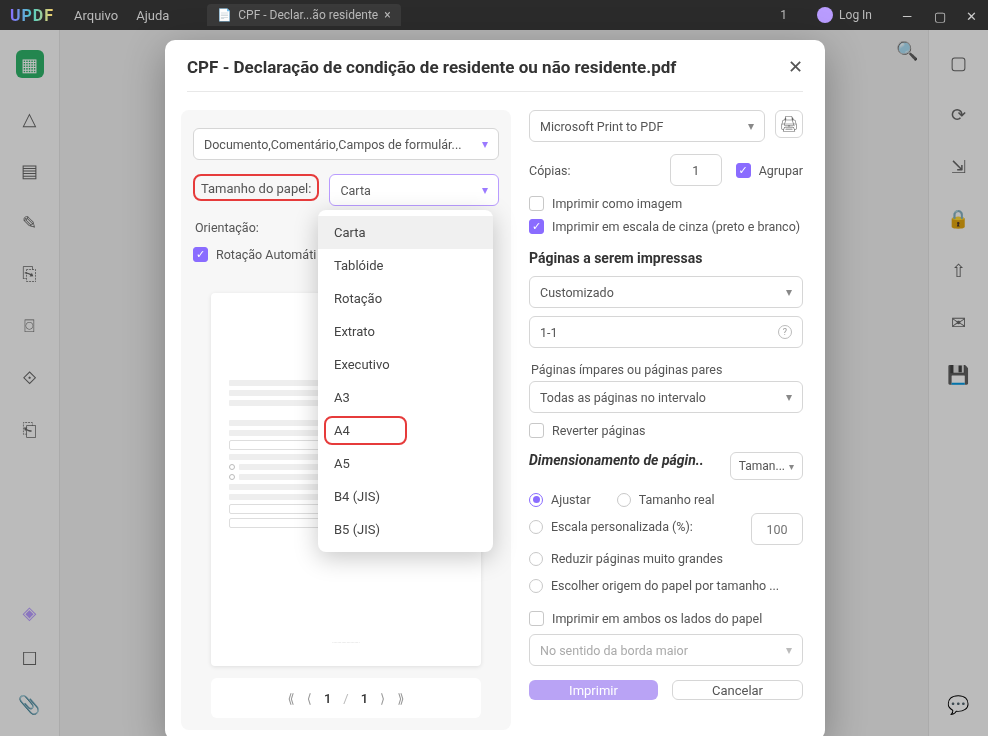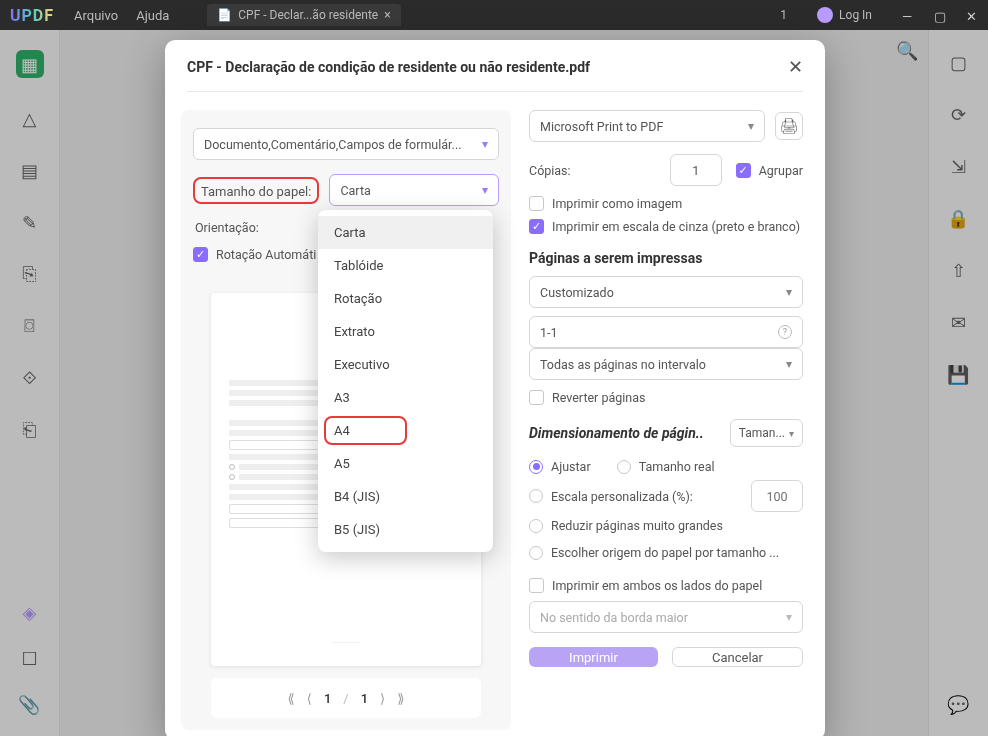--- a/index.html
+++ b/index.html
@@ -25,36 +25,36 @@
   .toolbtn.active { background:#2fb36a; color:#fff; border-radius:6px; width:28px; height:28px;}
   .left-tools .bottom { margin-top:auto; margin-bottom:20px; display:flex; flex-direction:column; gap:22px; align-items:center;}
   .doc-canvas { flex:1; background:#f0f0f0; position:relative; }
 
   
   .mask { position:absolute; inset:0; background:rgba(0,0,0,0.25); }
 
   
   .dialog { position:absolute; top:10px; left:165px; width:660px; height:700px; background:#fff; border-radius:10px; box-shadow:0 10px 40px rgba(0,0,0,0.3); display:flex; flex-direction:column;}
   .dlg-header { padding:16px 22px 14px 22px; display:flex; align-items:center; }
-  .dlg-header h1 { font-size:14px; font-weight:700; color:#333; flex:1;}
+  .dlg-header h1 { font-size:17px; font-weight:700; color:#333; flex:1;}
   .dlg-header .close { font-size:18px; color:#555; cursor:default;}
   .dlg-hr { height:1px; background:#e8e8e8; margin:0 22px;}
   .dlg-body { flex:1; display:flex; padding:18px 16px 10px 16px; gap:12px; overflow:hidden;}
 
   .pane { display:flex; flex-direction:column; }
   .pane.left { width:330px; background:#f7f7f7; border-radius:8px; padding:18px 12px 12px 12px; }
   .pane.right { flex:1; padding:0 6px; }
 
   .select, .input, .number { height:32px; border:1px solid #d6d6d6; border-radius:6px; background:#fff; font-size:12.5px; color:#555; padding:0 10px; display:flex; align-items:center; justify-content:space-between; }
   .select .caret { color:#9b7aff; font-size:12px;}
   .select.purple { border-color:#b99cff; }
   .number { width:52px; justify-content:center; position:relative; }
 
   .rowlabel { font-size:12.5px; color:#555; margin:14px 2px 4px 2px; }
-  .row { display:flex; align-items:center; gap:10px; }
+  .row { display:flex; align-items:flex-start; gap:10px; }
   .row .label { font-size:13px; color:#555; }
 
   .hlbox { border:2.5px solid #e63b3b; border-radius:8px; padding:2px 6px; }
 
   .check { display:inline-flex; align-items:center; gap:8px; font-size:12.5px; color:#555; }
   .check .box { width:15px; height:15px; border:1px solid #c8c8c8; border-radius:3px; display:inline-flex; align-items:center; justify-content:center; background:#fff;}
   .check.on .box { background:#8a6cff; border-color:#8a6cff; color:#fff; font-size:11px;}
 
   .radio { display:inline-flex; align-items:center; gap:8px; font-size:12.5px; color:#555; margin:6px 0;}
   .radio .r { width:14px; height:14px; border:1.5px solid #c8c8c8; border-radius:50%; display:inline-block; position:relative;}
@@ -259,20 +259,21 @@
 
         <div class="select">
           <span>Customizado</span>
           <span class="caret" style="color:#888;">▾</span>
         </div>
         <div class="select" style="margin-top:8px;justify-content:space-between;">
           <span>1-1</span>
           <span class="info-ic">?</span>
         </div>
 
+        <div class="rowlabel">Páginas ímpares ou páginas pares</div>
         <div class="select">
           <span>Todas as páginas no intervalo</span>
           <span class="caret" style="color:#888;">▾</span>
         </div>
 
         <label class="check" style="margin-top:10px;">
           <span class="box"></span>
             <span>Reverter páginas</span>
         </label>
 

